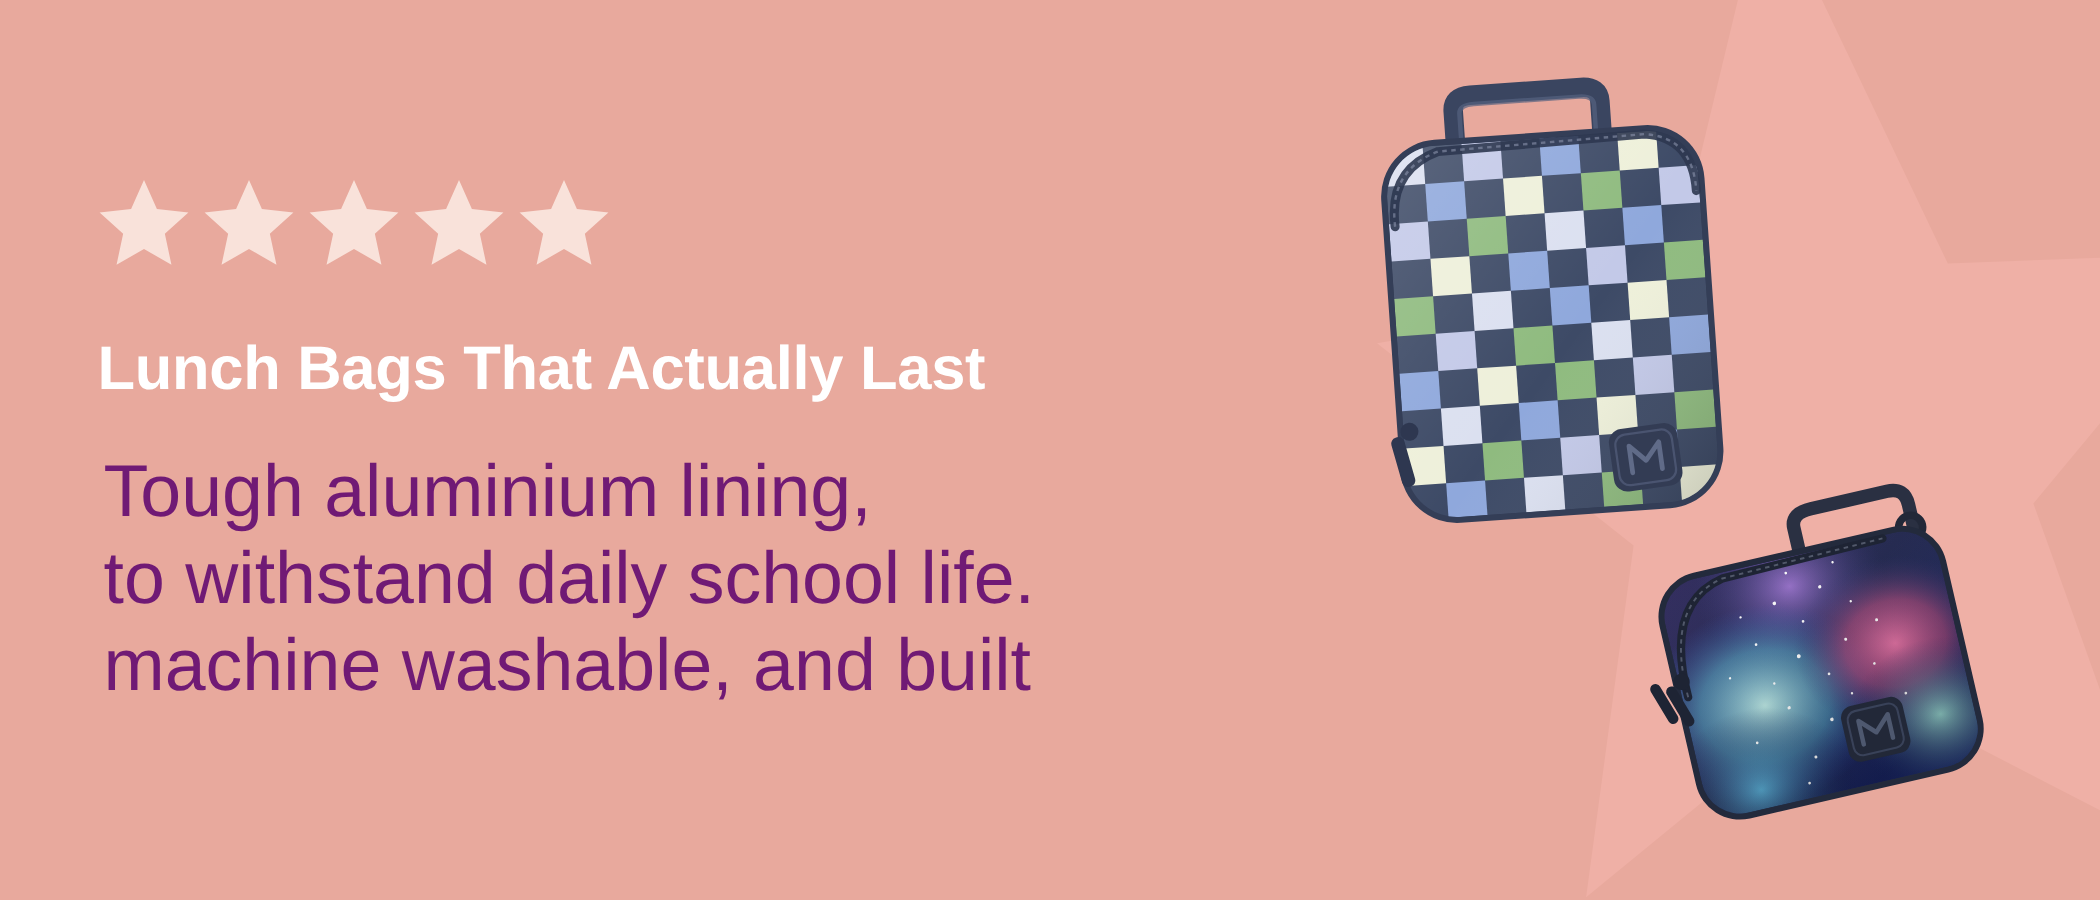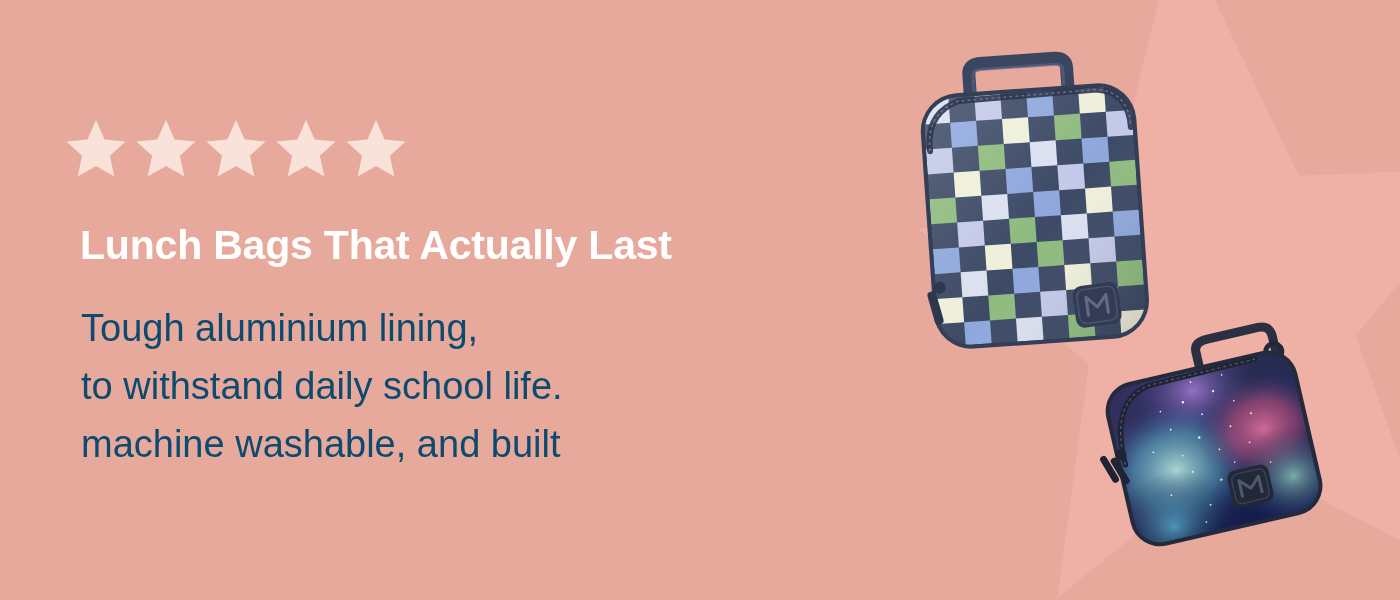--- a/index.html
+++ b/index.html
@@ -41,34 +41,34 @@
     margin: 0 0 46px 0;
   }
   .star-glyph {
     display: block;
     width: 62px;
     height: 60px;
   }
   .star-glyph svg { display: block; width: 100%; height: 100%; }
 
   .headline {
-    margin: 0 0 32px 15px;
+    margin: 0 0 32px 0;
     font-size: 41px;
     font-weight: 700;
     line-height: 1.04;
     letter-spacing: -0.2px;
     color: #ffffff;
     white-space: nowrap;
   }
   .subcopy {
-    margin: 16px;
-    font-size: 38px;
+    margin: 4px;
+    font-size: 49px;
     font-weight: 400;
     line-height: 58px;
-    color: #0c4a6e;
+    color: #701a75;
   }
   .subcopy .line { display: block; }
 
   
   .products {
     position: absolute;
     inset: 0;
     pointer-events: none;
   }
   .bag {

